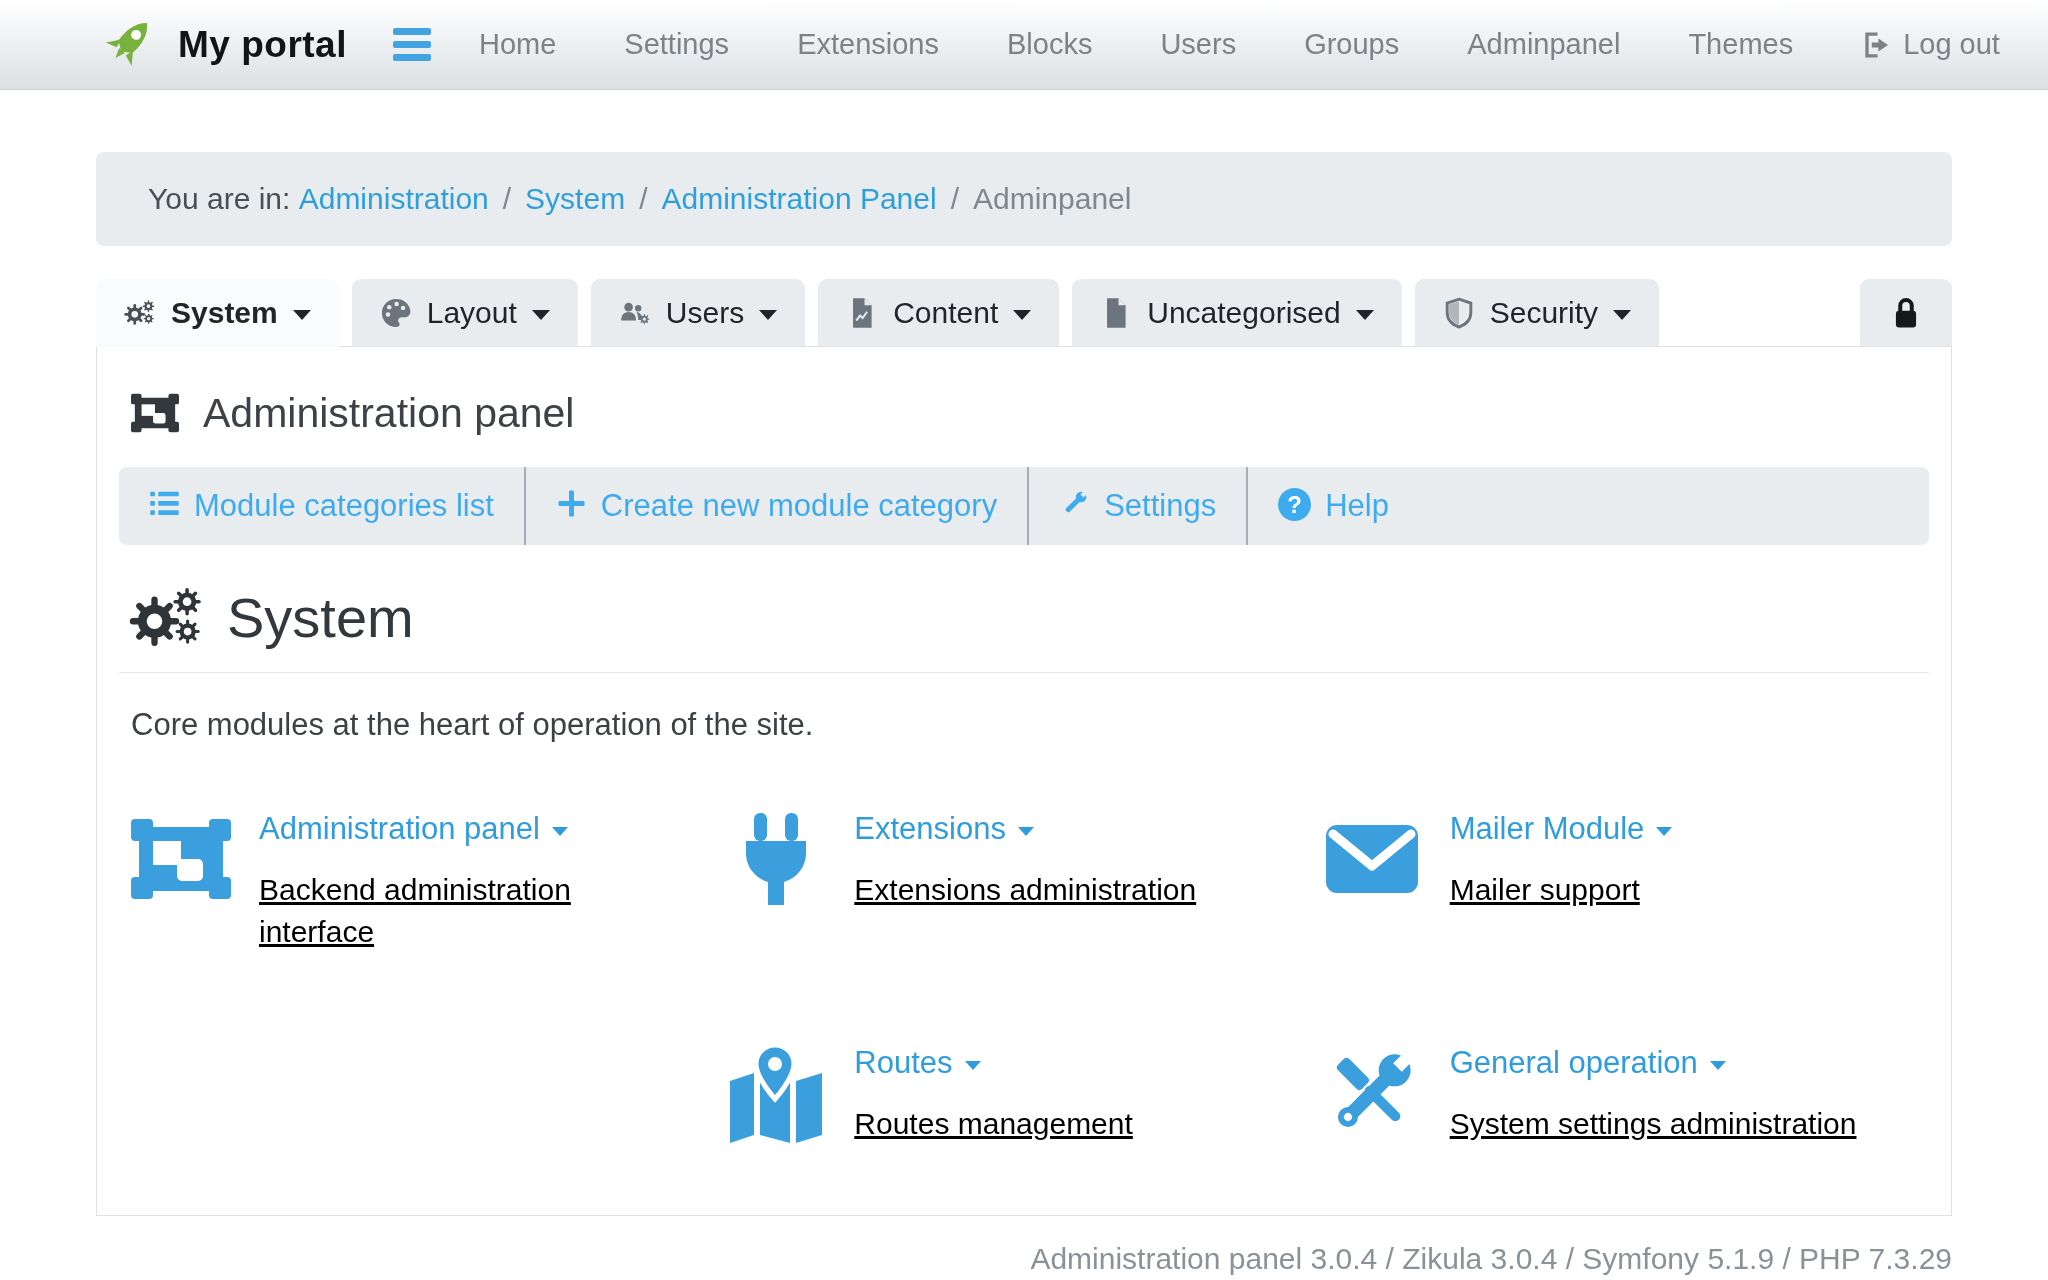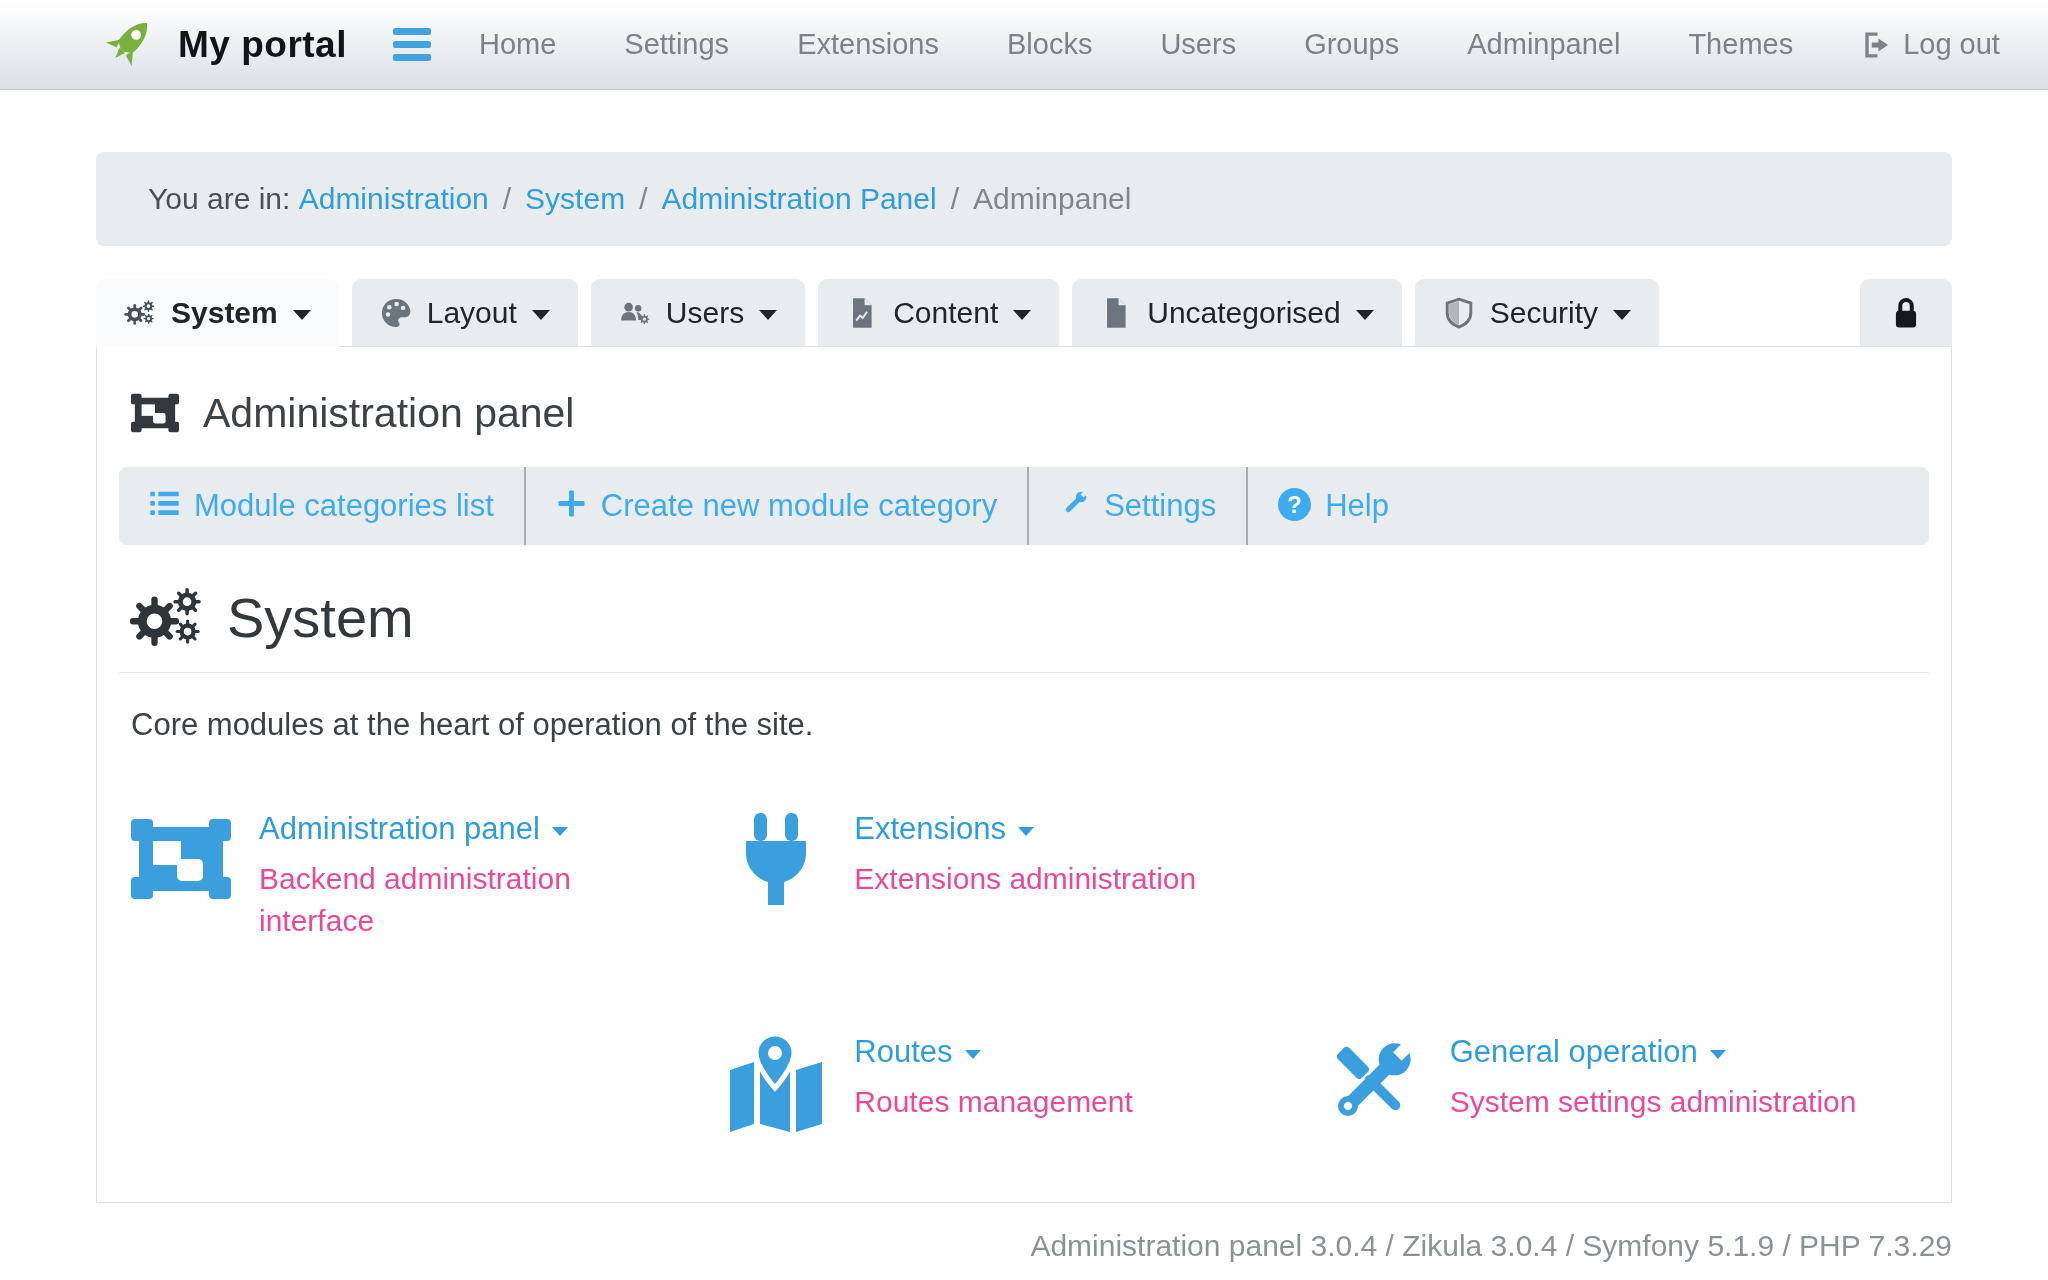--- a/index.html
+++ b/index.html
@@ -85,21 +85,21 @@
 
   .modules {
     display:grid; grid-template-columns:1fr 1fr 1fr;
     row-gap:90px; margin-top:66px; padding:0 12px;
   }
   .module { display:flex; gap:28px; }
   .module .micon { width:100px; height:100px; color:#3b9fdd; flex-shrink:0; }
   .module-text { padding-top:2px; }
   .module-title { font-size:31px; font-weight:500; color:#2f9ddd; display:flex; align-items:center; gap:12px; cursor:pointer; }
   .module-title .caret { border-top-width:9px; border-left-width:8px; border-right-width:8px; }
-  .module-desc { font-size:30px; color:#ec4899; margin-top:11px; line-height:1.4; }
+  .module-desc { font-size:30px; color:#000000; margin-top:22px; line-height:1.4;text-decoration:underline; }
   .module.c1 .module-desc { max-width:350px; }
   .module.r2c2 { grid-column:2; grid-row:2; }
   .module.r2c3 { grid-column:3; grid-row:2; }
 
   
   .versions { text-align:right; font-size:30px; color:#8a9197; margin-top:26px; }
 </style>
 </head>
 <body>
 
@@ -330,20 +330,33 @@
         </svg>
         <div class="module-text">
           <div class="module-title">
             <span>Extensions</span>
             <span class="caret"></span>
           </div>
           <div class="module-desc">Extensions administration</div>
         </div>
       </div>
 
+      <div class="module">
+        <svg class="micon" viewBox="0 0 100 100">
+          <rect x="4" y="16" width="92" height="68" rx="11" fill="currentColor"></rect>
+          <path d="M11 25 L50 57 L89 25" fill="none" stroke="#ffffff" stroke-width="9" stroke-linecap="round" stroke-linejoin="round"></path>
+        </svg>
+        <div class="module-text">
+          <div class="module-title">
+            <span>Mailer Module</span>
+            <span class="caret"></span>
+          </div>
+          <div class="module-desc">Mailer support</div>
+        </div>
+      </div>
 
       <div class="module r2c2">
         <svg class="micon" viewBox="0 0 100 100">
           <g fill="currentColor">
             <polygon points="4,38 28,30 28,92 4,100"></polygon>
             <polygon points="34,30 64,38 64,100 34,92"></polygon>
             <polygon points="70,38 96,30 96,92 70,100"></polygon>
           </g>
           <path fill="currentColor" stroke="#ffffff" stroke-width="5" d="M49 2 a19 19 0 0 1 19 19 c0 14-19 35-19 35 s-19-21-19-35 A19 19 0 0 1 49 2 z"></path>
           <circle cx="49" cy="21" r="7" fill="#ffffff"></circle>

